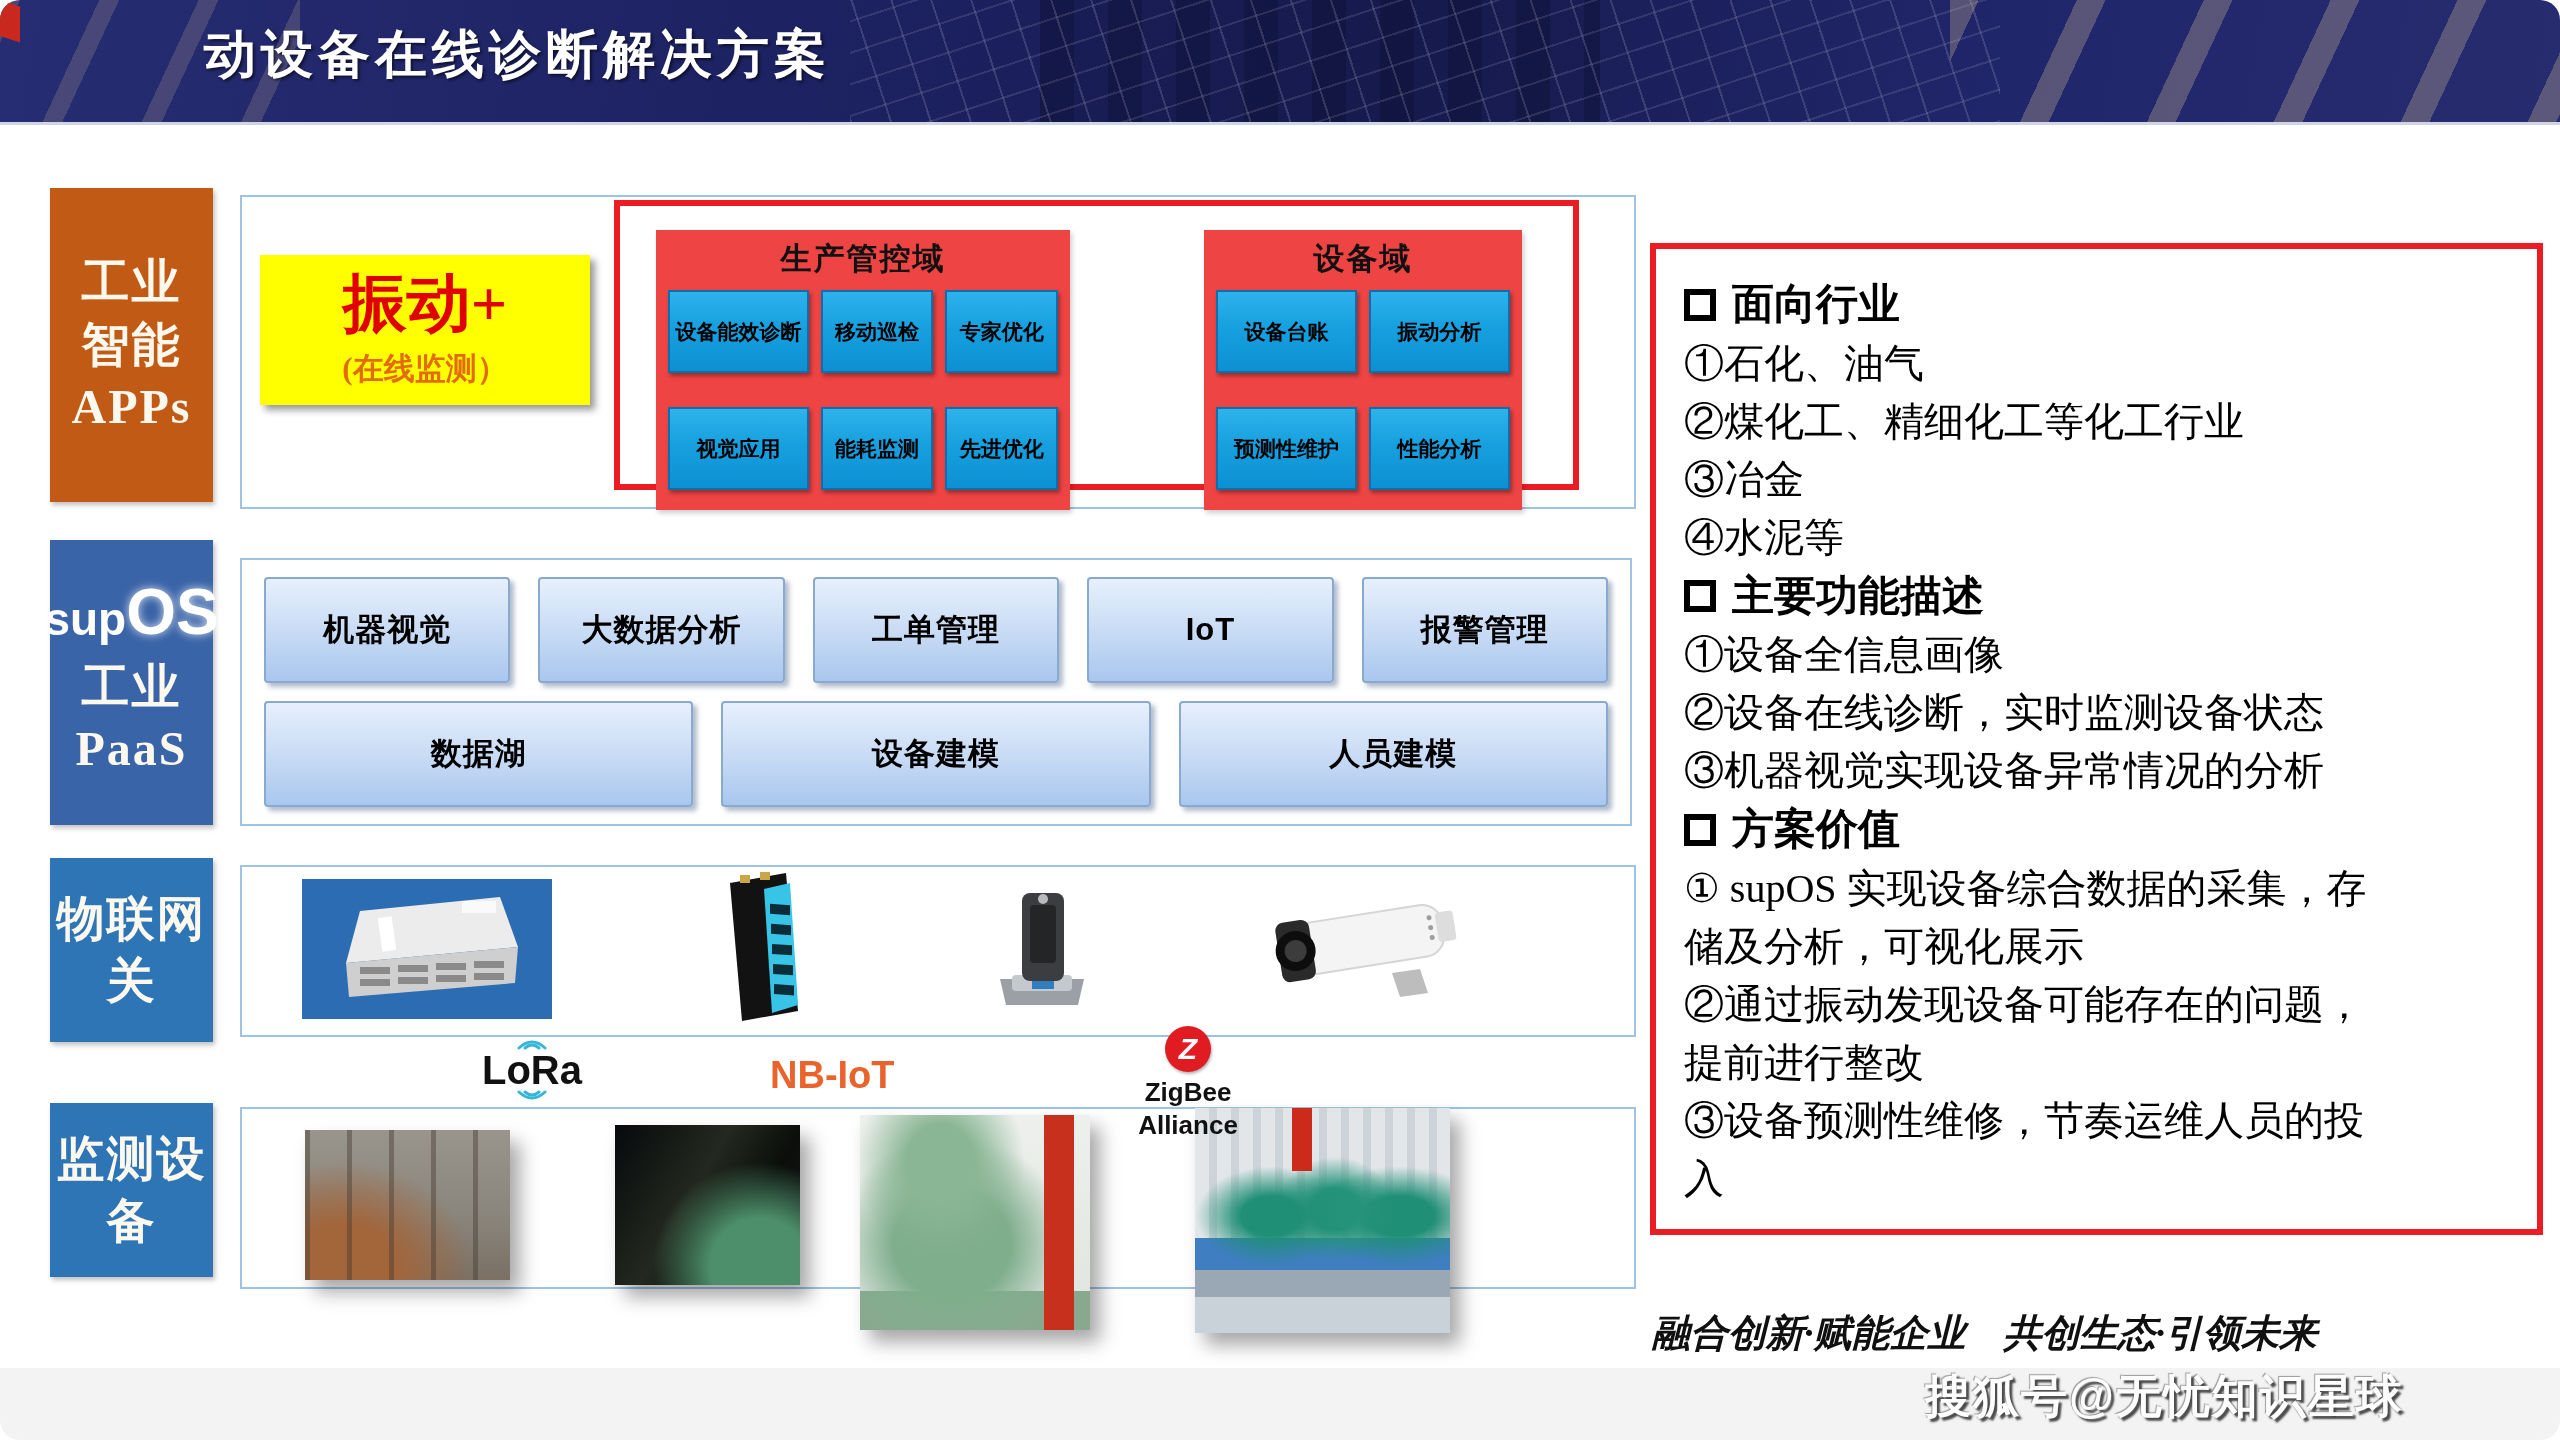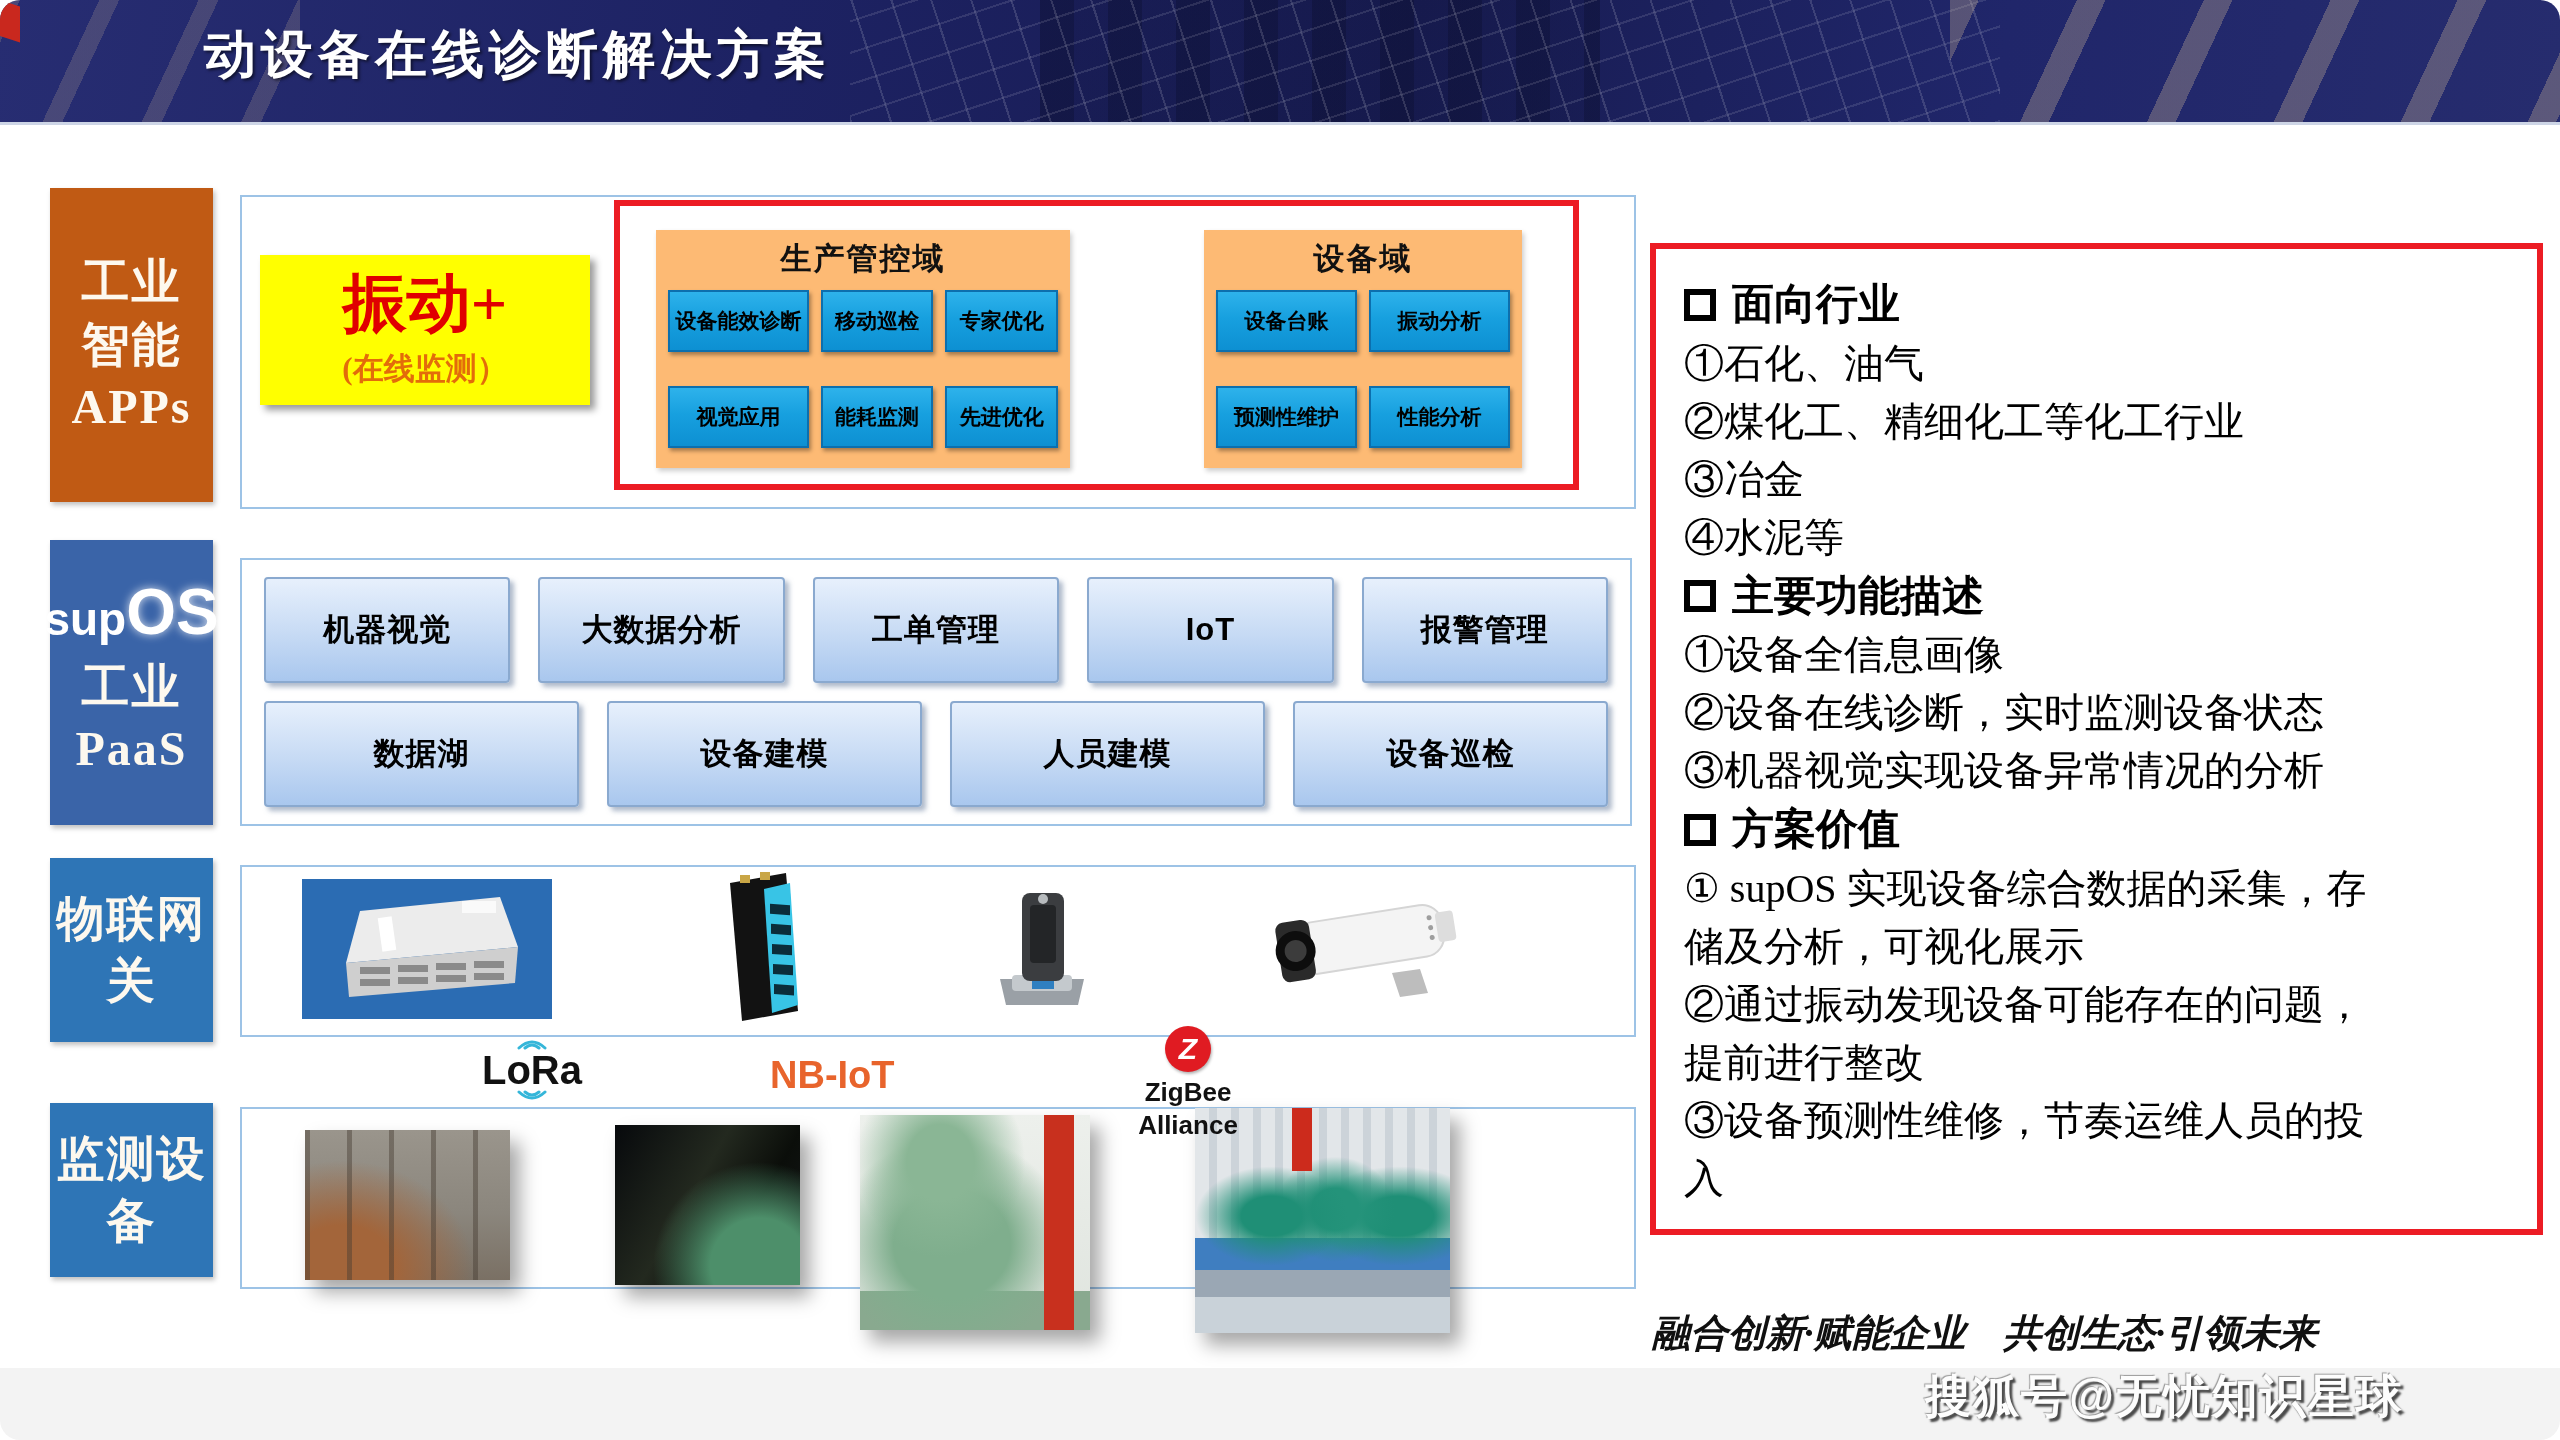--- a/index.html
+++ b/index.html
@@ -56,21 +56,21 @@
     box-shadow:5px 5px 7px rgba(0,0,0,.4);display:flex;flex-direction:column;
     align-items:center;justify-content:center;}
   .vib-title{color:#e00000;font-size:64px;font-weight:bold;line-height:1.05;
     font-family:"Liberation Serif","DejaVu Serif",serif;}
   .vib-sub{color:#e36c0a;font-size:31px;font-weight:bold;margin-top:10px;
     font-family:"Liberation Serif","DejaVu Serif",serif;}
 
   
   .red-group{position:absolute;left:372px;top:3px;width:965px;height:290px;
     border:6px solid #ec1c24;box-sizing:border-box;background:#fff;}
-  .tan-box{position:absolute;top:24px;height:238px;background:#fdba74;
+  .tan-box{position:absolute;top:24px;height:280px;background:#ef4444;
     box-shadow:2px 3px 5px rgba(0,0,0,.2);display:flex;flex-direction:column;}
   .tan-box.prod{left:36px;width:414px;}
   .tan-box.equip{left:584px;width:318px;}
   .tan-title{text-align:center;font-size:31px;font-weight:bold;color:#111;margin:8px 0 6px;
     font-family:"Liberation Serif","DejaVu Serif",serif;letter-spacing:2px;}
   .cyan-grid{flex:1;display:grid;gap:34px 12px;padding:4px 12px 20px;}
   .cyan-grid.c3{grid-template-columns:1.25fr 1fr 1fr;}
   .cyan-grid.c2{grid-template-columns:1fr 1fr;}
   .cyan-btn{background:linear-gradient(180deg,#2eb2eb 0%,#17a0df 45%,#0d90d2 100%);
     border:2px solid #0c6fae;box-shadow:2px 3px 4px rgba(0,0,0,.35);
@@ -224,21 +224,20 @@
       <div class="paas-btn">机器视觉</div>
       <div class="paas-btn">大数据分析</div>
       <div class="paas-btn">工单管理</div>
       <div class="paas-btn">IoT</div>
       <div class="paas-btn">报警管理</div>
     </div>
     <div class="paas-row">
       <div class="paas-btn">数据湖</div>
       <div class="paas-btn">设备建模</div>
       <div class="paas-btn">人员建模</div>
-      <div class="paas-btn">设备巡检</div>
     </div>
   </div>
 
   <div class="panel p3">
     <div class="dev gateway">
       <svg width="250" height="140" viewBox="0 0 250 140">
         <rect x="0" y="0" width="250" height="140" fill="#2b6cb3"></rect>
         <polygon points="58,32 198,18 216,68 44,84" fill="#ececec"></polygon>
         <polygon points="44,84 216,68 213,104 47,118" fill="#cfcfcf"></polygon>
         <rect x="78" y="38" width="14" height="34" fill="#fff" transform="rotate(-8 85 55)"></rect>

